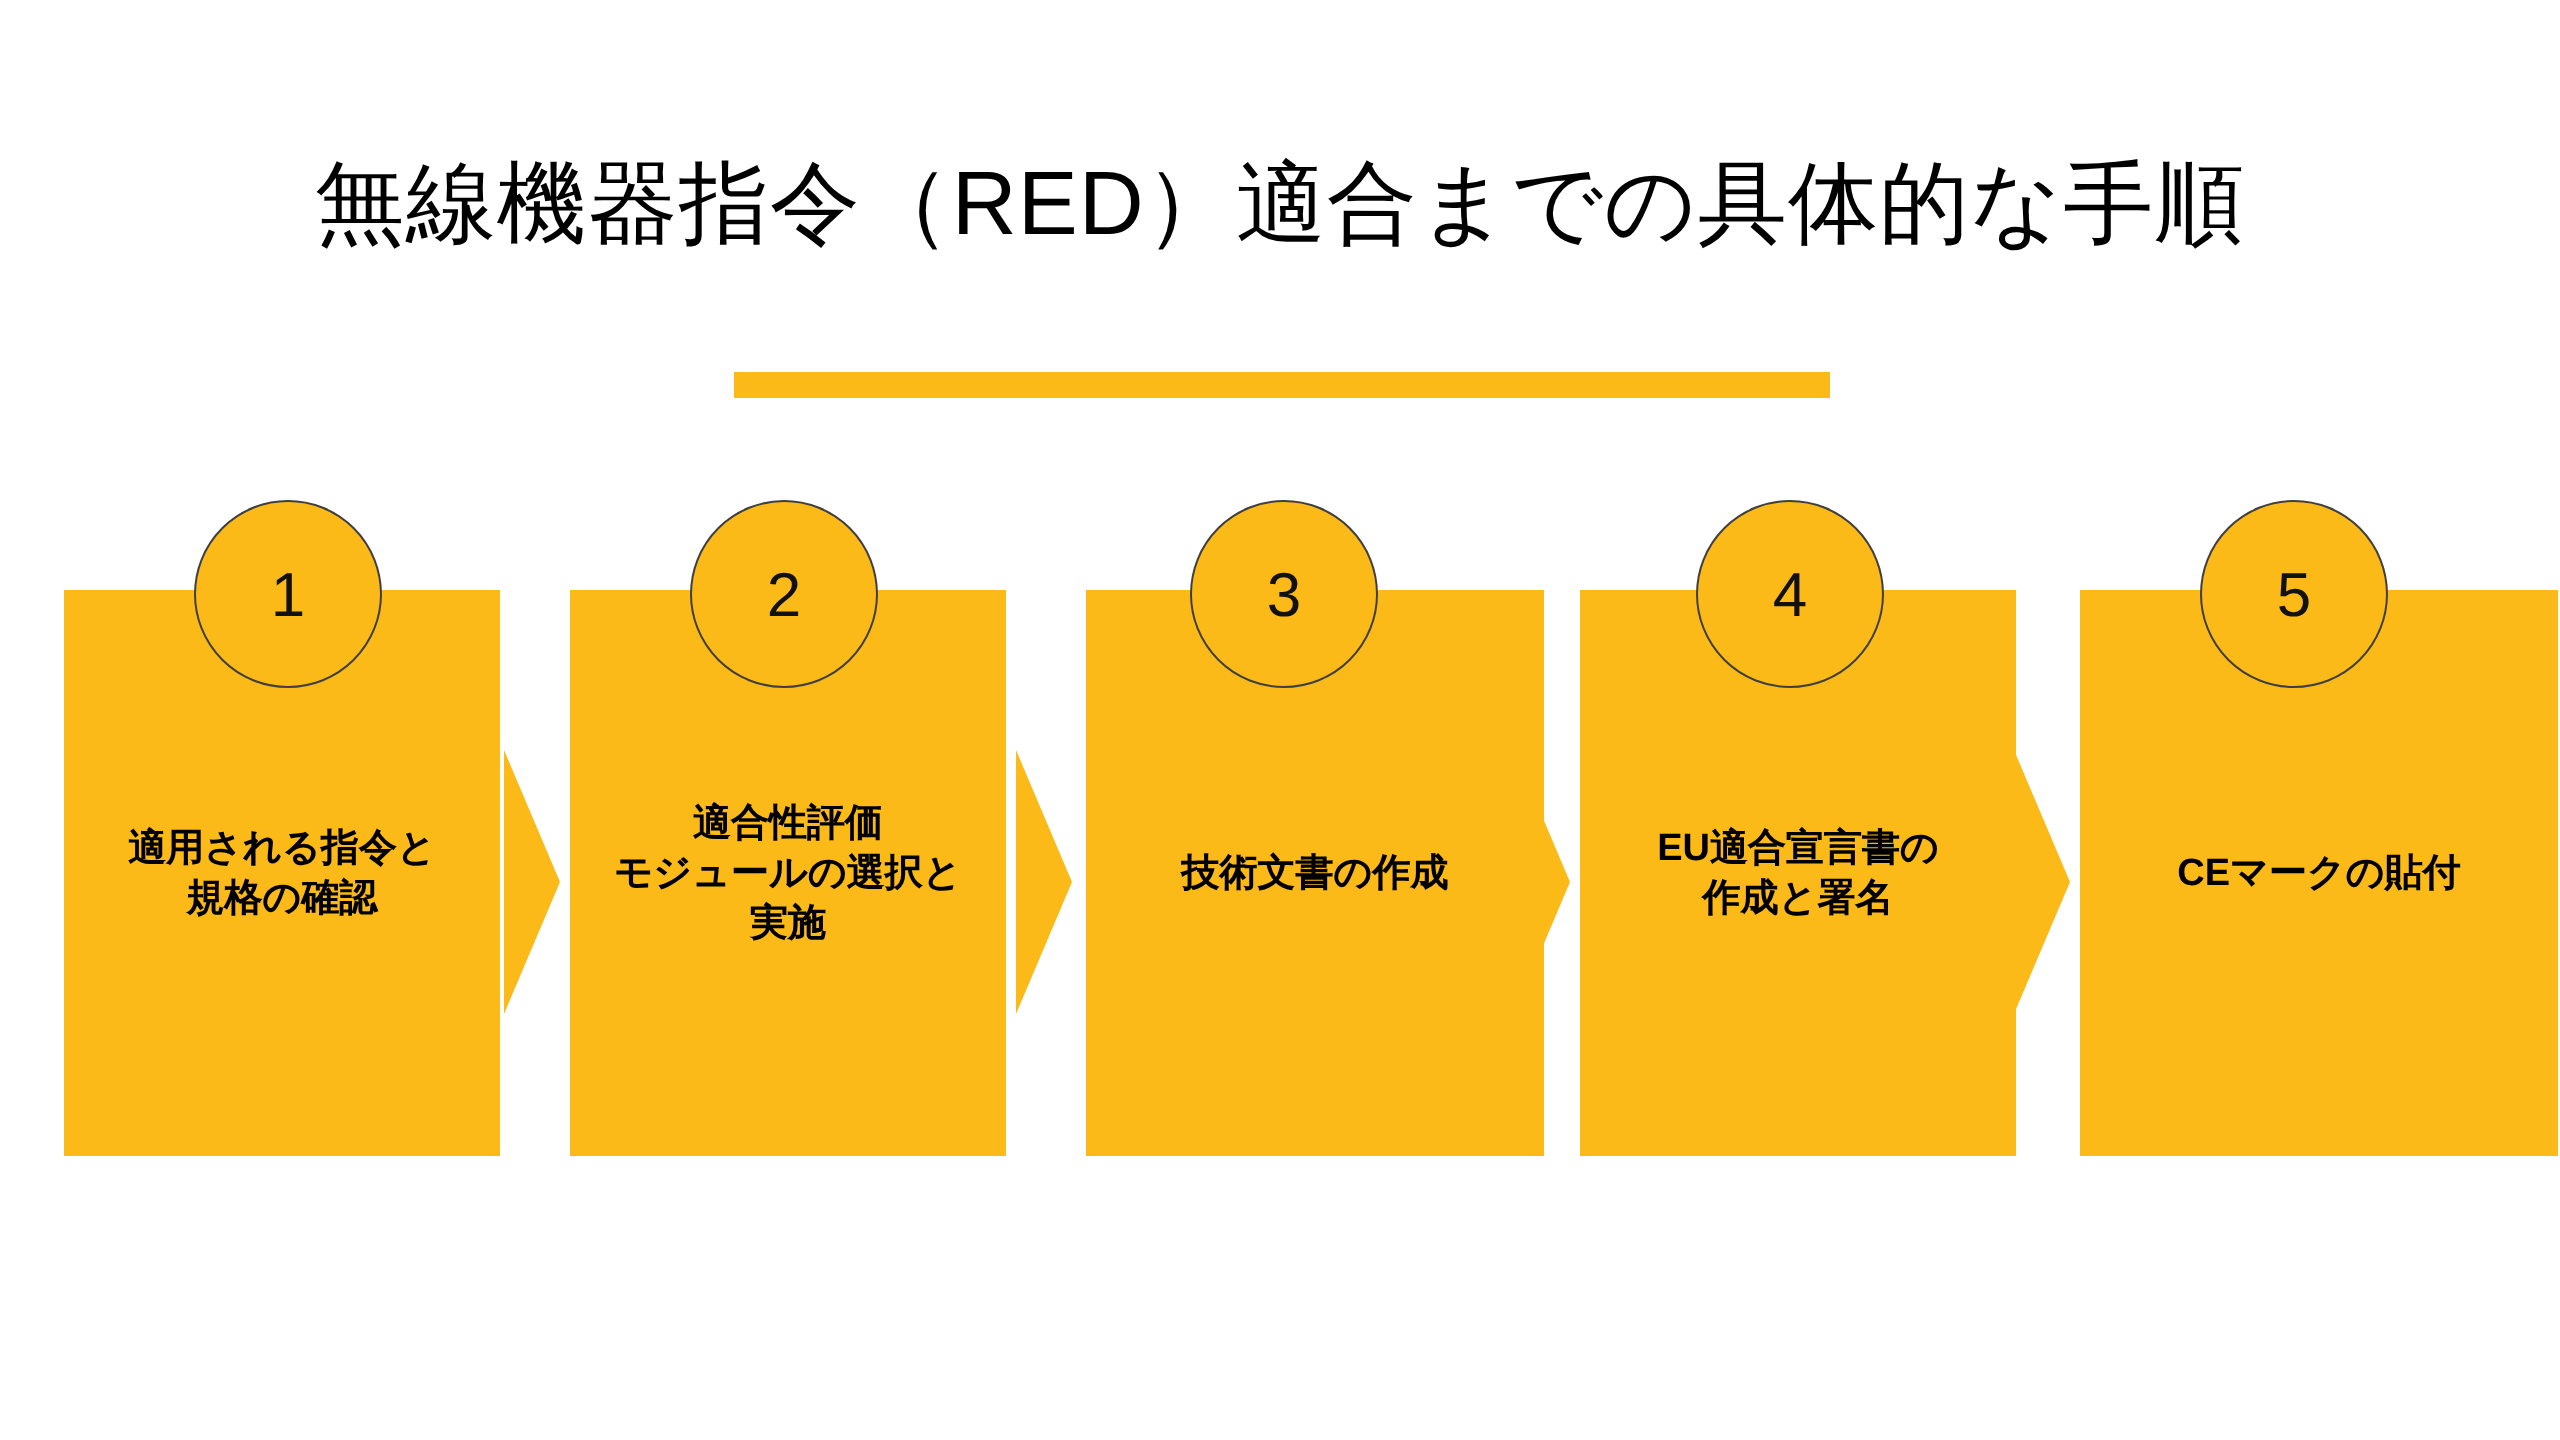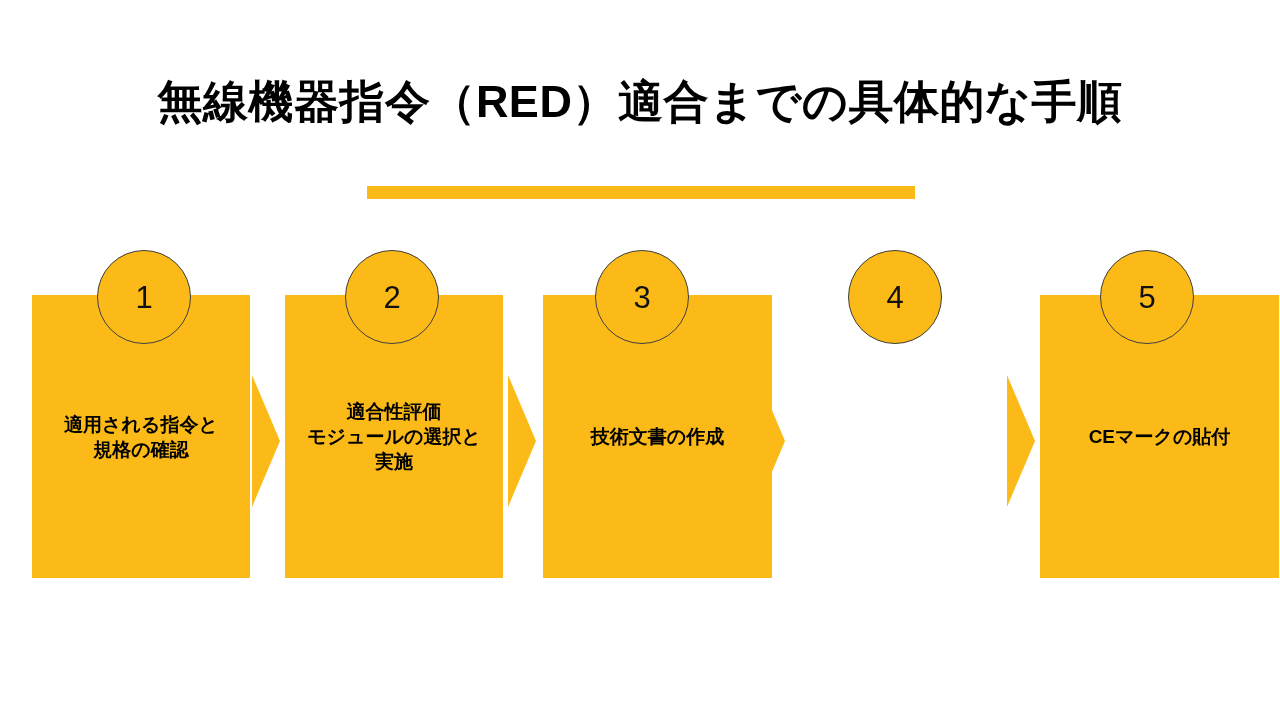--- a/index.html
+++ b/index.html
@@ -24,21 +24,21 @@
   }
 
   
   .title {
     position: absolute;
     left: 0;
     top: 76px;
     width: 1280px;
     text-align: center;
     font-size: 45px;
-    font-weight: bold;
+    font-weight: normal;
     color: #000000;
     letter-spacing: 0.5px;
     line-height: 1.15;
     white-space: nowrap;
   }
 
   
   .accent-bar {
     position: absolute;
     left: 367px;
@@ -146,20 +146,24 @@
     <div class="step step-2">
       <div class="step-label">適合性評価
 モジュールの選択と
 実施</div>
     </div>
 
     <div class="step step-3">
       <div class="step-label">技術文書の作成</div>
     </div>
 
+    <div class="step step-4">
+      <div class="step-label">EU適合宣言書の
+作成と署名</div>
+    </div>
 
     <div class="step step-5">
       <div class="step-label">CEマークの貼付</div>
     </div>
 
     <div class="chevron chev-1">
       <svg width="28" height="132" viewBox="0 0 28 132" aria-hidden="true">
         <polygon points="0,0 28,66 0,132" fill="#FCBA18"></polygon>
       </svg>
     </div>

